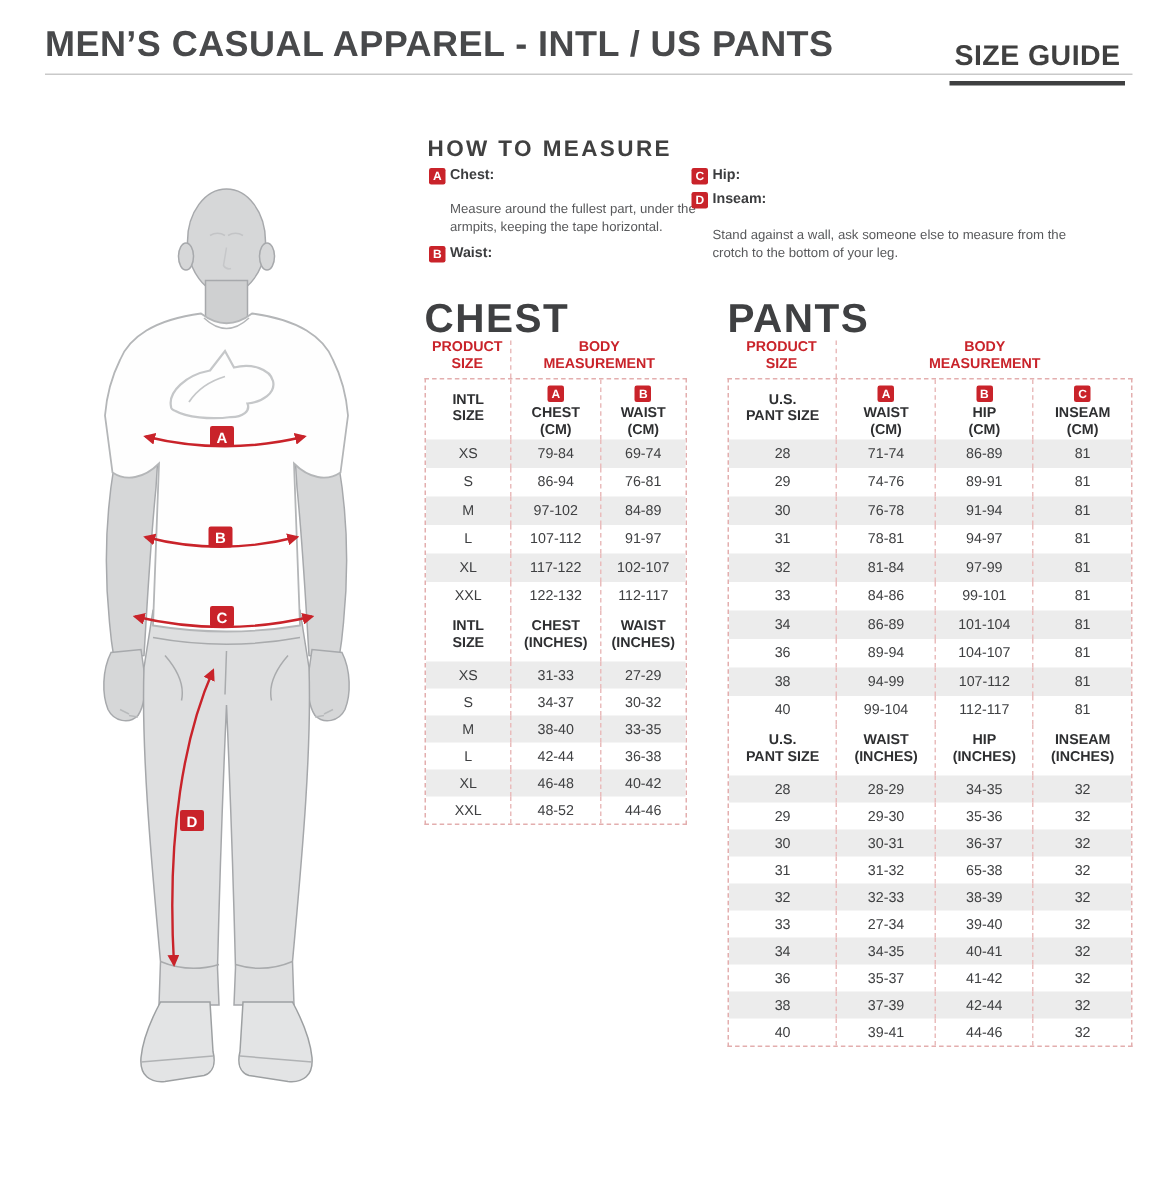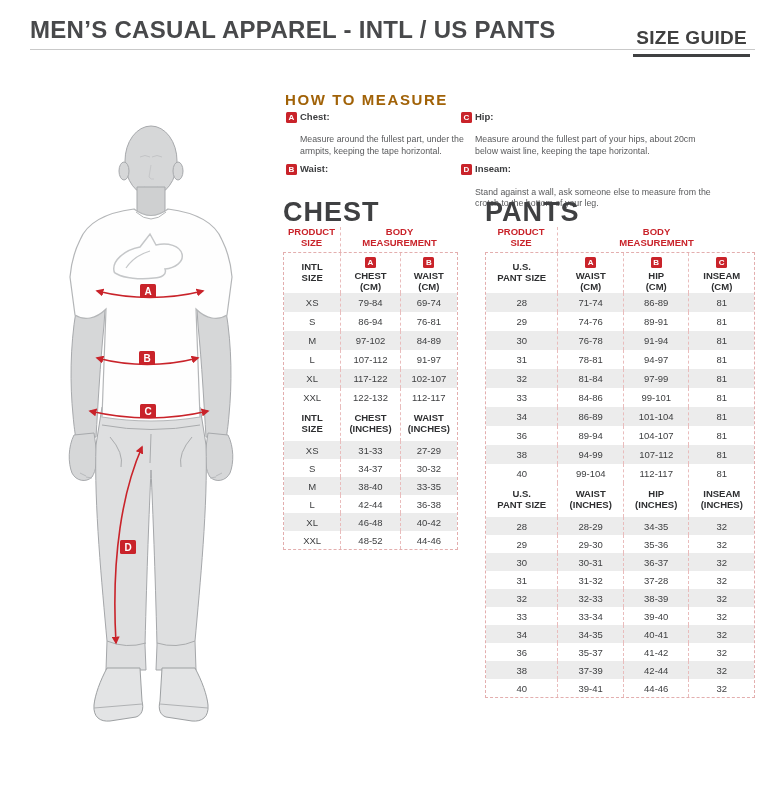--- a/index.html
+++ b/index.html
@@ -8,21 +8,21 @@
        font-family:"Liberation Sans","DejaVu Sans",sans-serif;color:#414042}
   .abs{position:absolute}
 
   
   .title{left:30px;top:16px;font-size:24px;font-weight:700;letter-spacing:.3px;color:#48494b;white-space:nowrap}
   .rule{left:30px;width:725px;top:49px;border-top:1px solid #c9c9c9}
   .size-guide{right:33px;top:27px;font-size:19px;font-weight:700;color:#404040;
               padding:0 3px 5px;border-bottom:3px solid #3f4041;letter-spacing:.3px}
 
   
-  .htm-heading{left:285px;top:91px;font-size:15px;font-weight:700;letter-spacing:1.6px;color:#a16207}
+  .htm-heading{left:285px;top:91px;font-size:15px;font-weight:700;letter-spacing:1.6px;color:#404040}
   .htm-col{top:111px}
   .htm-col.c1{left:286px;width:178px}
   .htm-col.c2{left:461px;width:258px}
   .htm-item{position:relative;padding-left:14px;margin-bottom:5px}
   .htm-item .badge{position:absolute;left:0;top:1px}
   .htm-label{font-size:9.5px;font-weight:700;color:#3c3d3f;line-height:1.2}
   .htm-desc{font-size:8.8px;color:#58595b;line-height:1.35;margin-top:12px}
 
   .badge{display:inline-block;width:11px;height:11px;background:#c9232a;color:#fff;
          font-size:8px;font-weight:700;line-height:11px;text-align:center;border-radius:1.5px}
@@ -148,21 +148,20 @@
   <div class="htm-item">
     <span class="badge">B</span>
     <div class="htm-label">Waist:</div>
   </div>
 </div>
 
 <div class="abs htm-col c2">
   <div class="htm-item">
     <span class="badge">C</span>
     <div class="htm-label">Hip:</div>
-    <div class="htm-desc">Measure around the fullest part of your hips, about 20cm below waist line, keeping the tape horizontal.</div>
   </div>
   <div class="htm-item">
     <span class="badge">D</span>
     <div class="htm-label">Inseam:</div>
     <div class="htm-desc">Stand against a wall, ask someone else to measure from the crotch to the bottom of your leg.</div>
   </div>
 </div>
 
 <div id="tops-heading" class="abs section-heading">CHEST</div>
 
@@ -379,32 +378,32 @@
         </div>
         <div class="trow">
           <span class="tcell c0">30</span>
           <span class="tcell c1">30-31</span>
           <span class="tcell c2">36-37</span>
           <span class="tcell c3">32</span>
         </div>
         <div class="trow">
           <span class="tcell c0">31</span>
           <span class="tcell c1">31-32</span>
-          <span class="tcell c2">37-28</span>
+          <span class="tcell c2">65-38</span>
           <span class="tcell c3">32</span>
         </div>
         <div class="trow">
           <span class="tcell c0">32</span>
           <span class="tcell c1">32-33</span>
           <span class="tcell c2">38-39</span>
           <span class="tcell c3">32</span>
         </div>
         <div class="trow">
           <span class="tcell c0">33</span>
-          <span class="tcell c1">33-34</span>
+          <span class="tcell c1">27-34</span>
           <span class="tcell c2">39-40</span>
           <span class="tcell c3">32</span>
         </div>
         <div class="trow">
           <span class="tcell c0">34</span>
           <span class="tcell c1">34-35</span>
           <span class="tcell c2">40-41</span>
           <span class="tcell c3">32</span>
         </div>
         <div class="trow">

